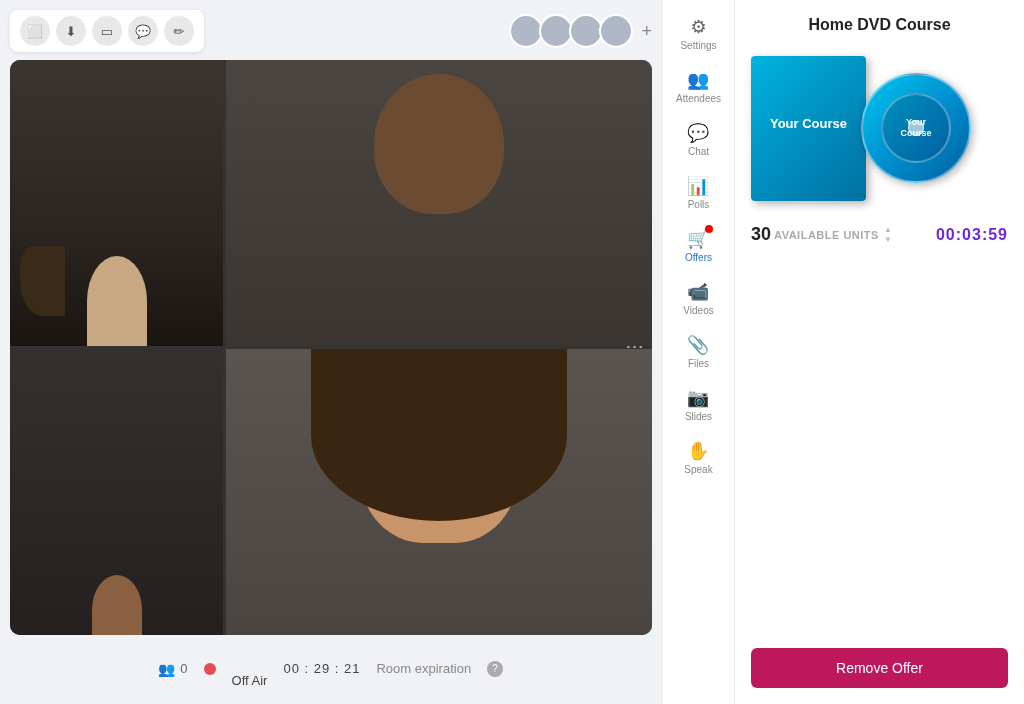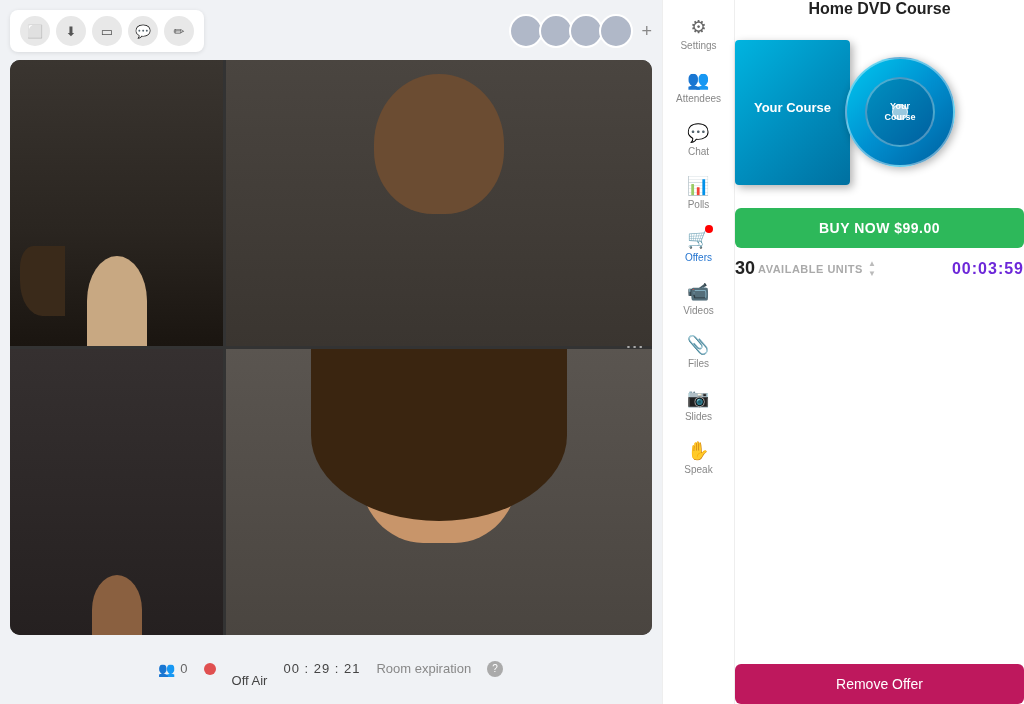--- a/index.html
+++ b/index.html
@@ -341,20 +341,21 @@
       display: flex;
       align-items: center;
       justify-content: center;
       color: white;
     }
 
     
     .right-panel {
       width: 290px;
       background: white;
+      padding: 16px;
       border-left: 1px solid #eee;
       display: flex;
       flex-direction: column;
     }
 
     .panel-title {
       font-size: 16px;
       font-weight: 600;
       color: #222;
       text-align: center;
@@ -616,21 +617,20 @@
         </div>
         <div class="dvd-disc">
           <div class="dvd-disc-label">Your Course</div>
           <div class="dvd-disc-inner">
             <div class="dvd-disc-hole"></div>
           </div>
         </div>
       </div>
     </div>
 
-    <button class="buy-btn">BUY NOW $99.00</button>
 
     <div class="availability-row">
       <div class="availability-left">
         <span class="units-count">30</span>
         <span class="units-label">AVAILABLE UNITS</span>
         <div class="units-stepper">
           <span>▲</span>
           <span>▼</span>
         </div>
       </div>

